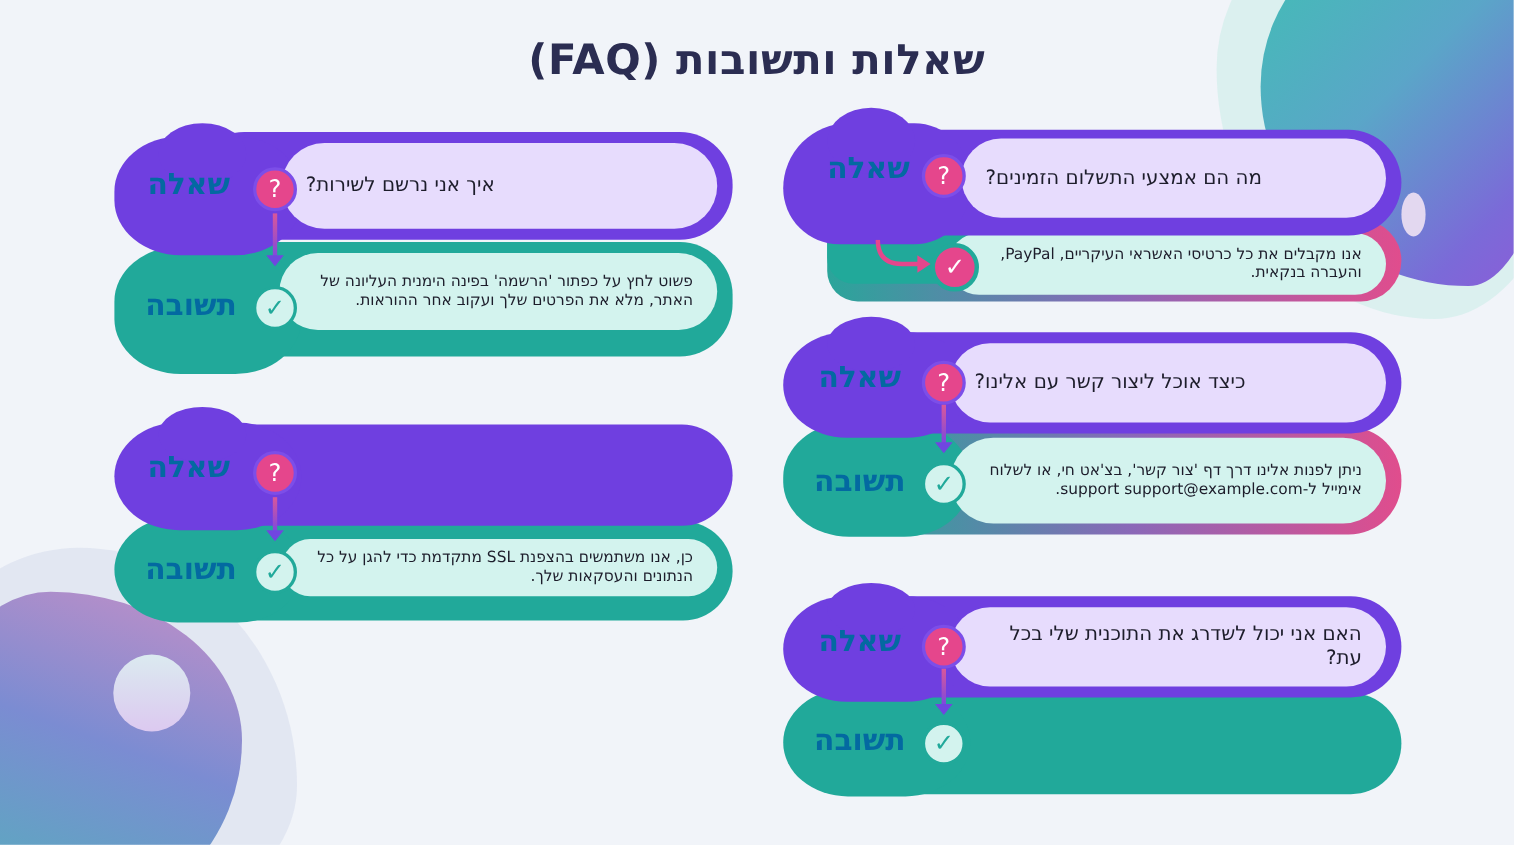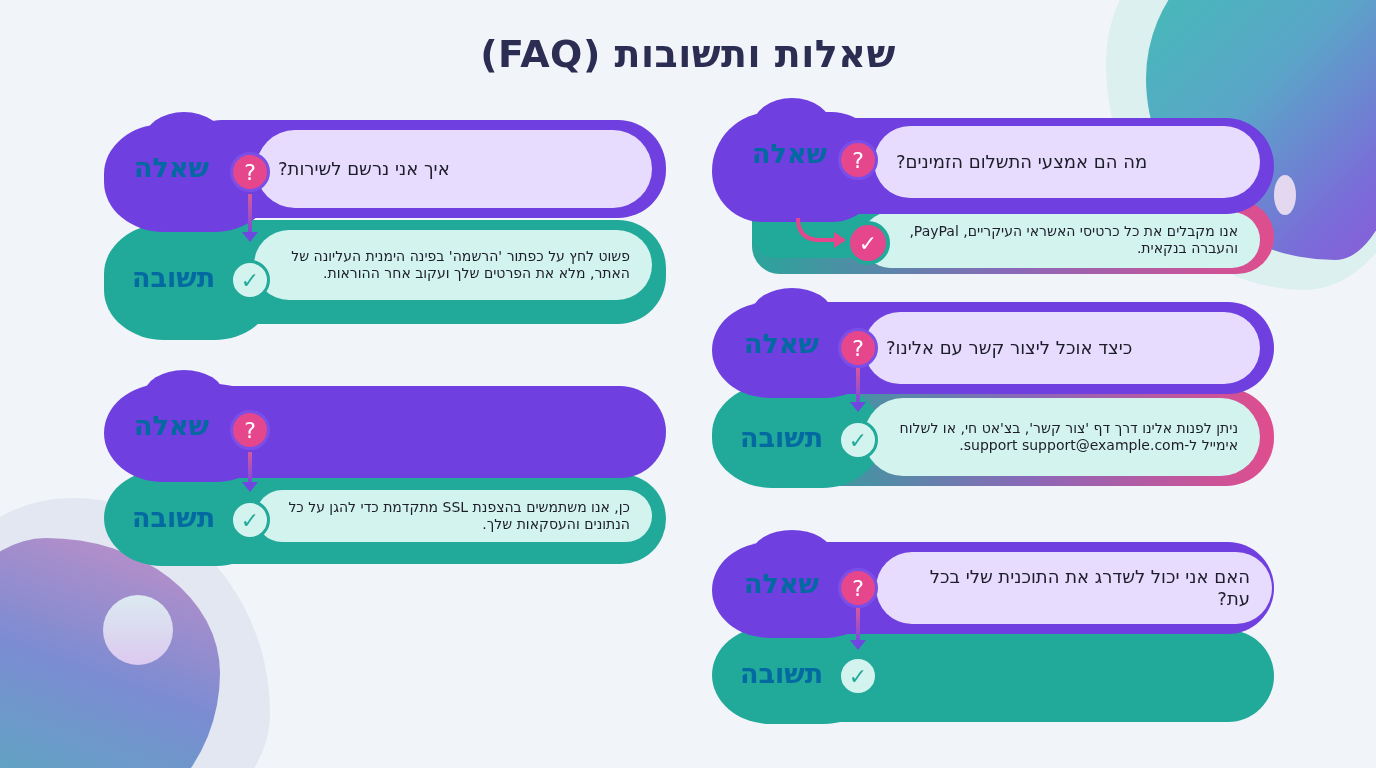--- a/index.html
+++ b/index.html
@@ -201,21 +201,21 @@
       <span>✓</span>
     </div>
 </div>
 
 <div class="faq" style="left:712px; top:530px; width:562px; height:200px;">
   <div class="a-band" style="left:70px; top:100px; width:492px; height:92px;"></div>
   <div class="blob a" style="left:0; top:96px; width:170px; height:98px;"></div>
   <div class="q-band" style="left:70px; top:12px; width:492px; height:92px;"></div>
   <div class="blob q" style="left:0; top:12px; width:170px; height:96px;"></div>
   <div class="blob-bump" style="left:40px; top:0; width:80px; height:48px; background:#6f3fe0;"></div>
-  <div class="q-inner" style="left:164px; top:22px; width:396px; height:72px;">
+  <div class="q-inner" style="left:152px; top:22px; width:396px; height:72px;">
     <span>האם אני יכול לשדרג את התוכנית שלי בכל עת?</span>
   </div>
   <span class="label" style="left:32px; top:38px;">שאלה</span>
   <div class="badge q" style="left:126px; top:38px;">
       <span>?</span>
     </div>
   <div class="arrow-line" style="left:144px; top:78px; height:34px;"></div>
   <div class="arrow-head" style="left:138px; top:110px;"></div>
   <span class="label" style="left:28px; top:128px;">תשובה</span>
   <div class="badge a" style="left:126px; top:126px;">

